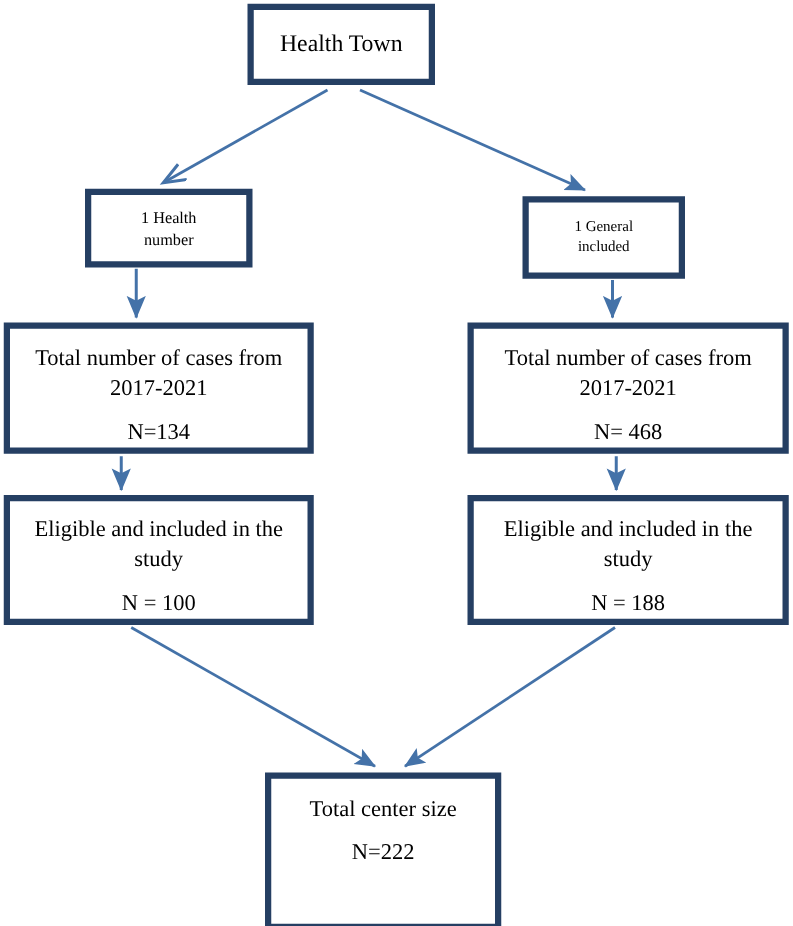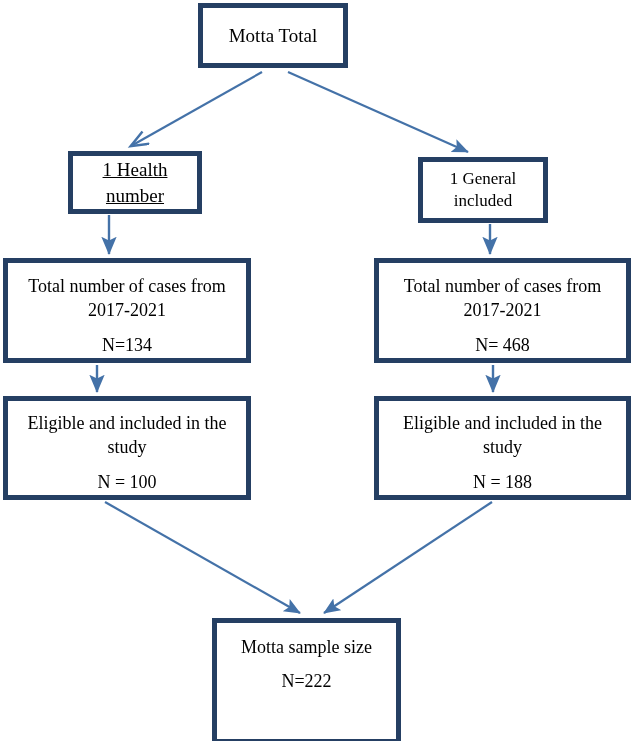--- a/index.html
+++ b/index.html
@@ -37,22 +37,22 @@
     text-align: center;
     line-height: 1.32;
   }
   .node .line {
     display: block;
     width: 100%;
     white-space: nowrap;
   }
   
   #node-motta      { left: 198px; top: 3px;   width: 150px; height: 65px;  justify-content: center; font-size: 19px; }
-  #node-health     { left: 68px;  top: 151px; width: 134px; height: 63px;  justify-content: center; font-size: 19px; text-decoration: underline; }
-  #node-hospital   { left: 418px; top: 157px; width: 130px; height: 66px;  justify-content: center; font-size: 17px; }
+  #node-health     { left: 68px;  top: 151px; width: 134px; height: 63px;  justify-content: center; font-size: 13px; }
+  #node-hospital   { left: 418px; top: 157px; width: 130px; height: 66px;  justify-content: center; font-size: 12px; }
   #node-cases-left { left: 3px;   top: 258px; width: 248px; height: 105px; justify-content: flex-start; padding-top: 12px; font-size: 18px; }
   #node-cases-right{ left: 374px; top: 258px; width: 257px; height: 105px; justify-content: flex-start; padding-top: 12px; font-size: 18px; }
   #node-elig-left  { left: 3px;   top: 396px; width: 248px; height: 104px; justify-content: flex-start; padding-top: 11px; font-size: 18px; }
   #node-elig-right { left: 374px; top: 396px; width: 257px; height: 104px; justify-content: flex-start; padding-top: 11px; font-size: 18px; }
   #node-total      { left: 212px; top: 618px; width: 189px; height: 126px; justify-content: flex-start; padding-top: 13px; font-size: 18px; }
 
   .gap { display: block; height: 14px; }
   .gap-sm { display: block; height: 10px; }
 </style>
 </head>
@@ -81,21 +81,21 @@
     <line x1="97" y1="365" x2="97" y2="392" stroke="#4472A8" stroke-width="2.4" marker-end="url(#arrowhead)"></line>
 
     <line x1="493" y1="365" x2="493" y2="392" stroke="#4472A8" stroke-width="2.4" marker-end="url(#arrowhead)"></line>
 
     <line x1="105" y1="502" x2="300" y2="613" stroke="#4472A8" stroke-width="2.2" marker-end="url(#arrowhead)"></line>
 
     <line x1="492" y1="502" x2="324" y2="613" stroke="#4472A8" stroke-width="2.2" marker-end="url(#arrowhead)"></line>
   </svg>
 
   <div class="node" id="node-motta">
-    <span class="line">Motta Total</span>
+    <span class="line">Health Town</span>
   </div>
 
   <div class="node" id="node-health">
     <span class="line">1 Health</span>
     <span class="line">number</span>
   </div>
 
   <div class="node" id="node-hospital">
     <span class="line">1 General</span>
     <span class="line">included</span>
@@ -123,18 +123,18 @@
   </div>
 
   <div class="node" id="node-elig-right">
     <span class="line">Eligible and included in the</span>
     <span class="line">study</span>
     <span class="gap"></span>
     <span class="line">N = 188</span>
   </div>
 
   <div class="node" id="node-total">
-    <span class="line">Motta sample size</span>
+    <span class="line">Total center size</span>
     <span class="gap-sm"></span>
     <span class="line">N=222</span>
   </div>
 
 </div>
 
 </body></html>

